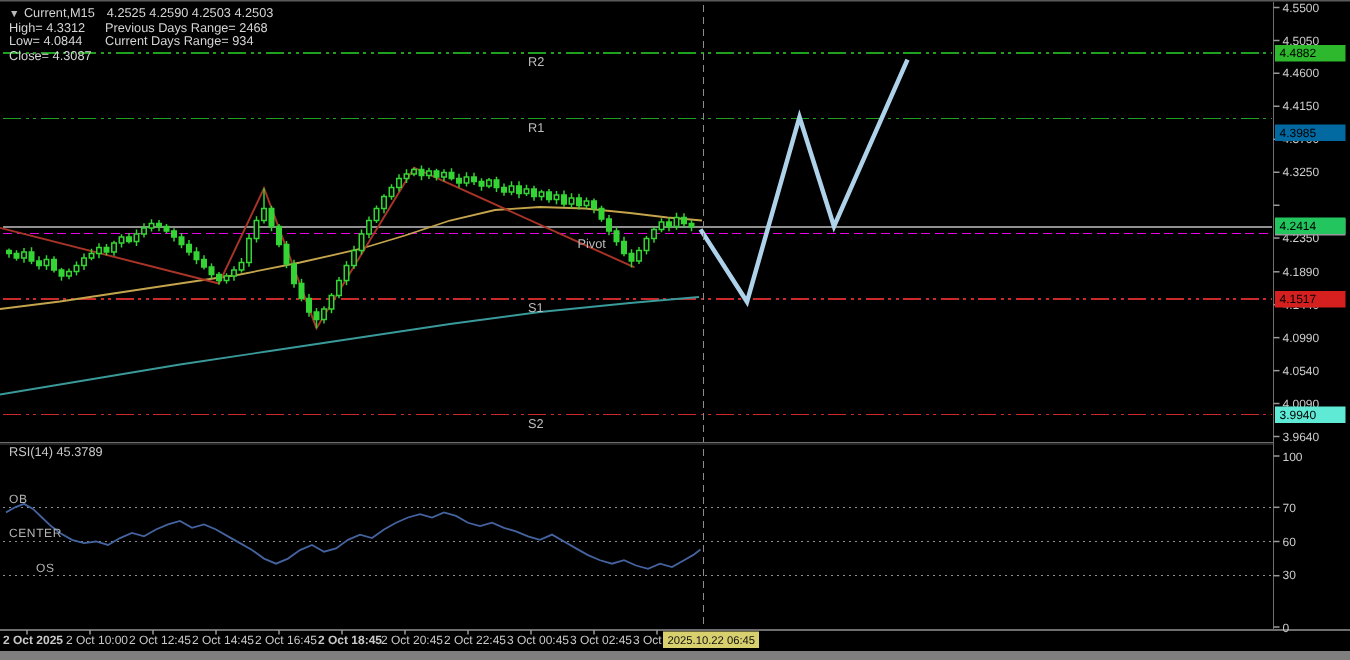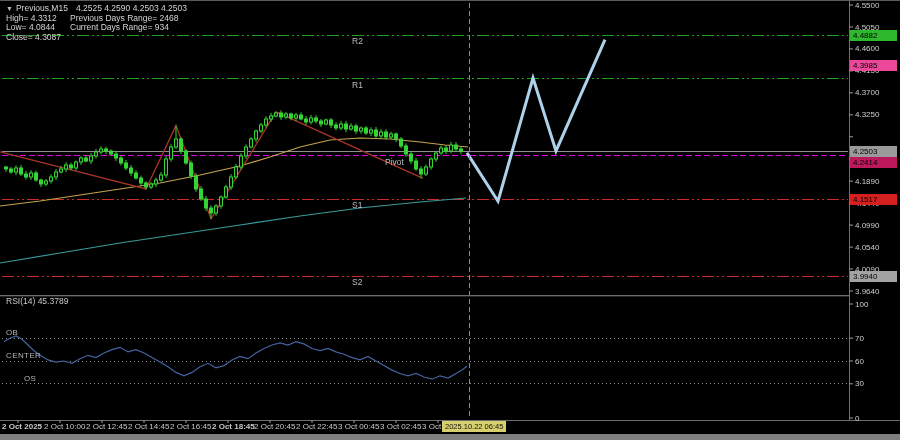--- a/index.html
+++ b/index.html
@@ -262,21 +262,21 @@
       <line x1="228" x2="228" y1="419" y2="422" stroke="#9a9a9a"></line>
       <line x1="270" x2="270" y1="419" y2="422" stroke="#9a9a9a"></line>
       <line x1="312" x2="312" y1="419" y2="422" stroke="#9a9a9a"></line>
       <line x1="354" x2="354" y1="419" y2="422" stroke="#9a9a9a"></line>
       <line x1="396" x2="396" y1="419" y2="422" stroke="#9a9a9a"></line>
       <line x1="438" x2="438" y1="419" y2="422" stroke="#9a9a9a"></line>
     </svg>
 
   <div id="hdr">
     <div class="row">
-      <span class="tri">▼</span><span>Previous,M15</span><span class="num">4.2525 4.2590 4.2503 4.2503</span>
+      <span class="tri">▼</span><span>Current,M15</span><span class="num">4.2525 4.2590 4.2503 4.2503</span>
     </div>
     <div class="row">
       <span>High= 4.3312</span>
       <span class="col2">Previous Days Range= 2468</span>
     </div>
     <div class="row">
       <span>Low= 4.0844</span>
       <span class="col2">Current Days Range= 934</span>
     </div>
     <div class="row">
@@ -296,24 +296,24 @@
       <div class="tickLabel" style="left: 855px; top: 147px;">4.2800</div>
       <div class="tickLabel" style="left: 855px; top: 153.2px;">4.2350</div>
       <div class="tickLabel" style="left: 855px; top: 175.7px;">4.1890</div>
       <div class="tickLabel" style="left: 855px; top: 197.7px;">4.1440</div>
       <div class="tickLabel" style="left: 855px; top: 219.6px;">4.0990</div>
       <div class="tickLabel" style="left: 855px; top: 241.6px;">4.0540</div>
       <div class="tickLabel" style="left: 855px; top: 263.5px;">4.0090</div>
       <div class="tickLabel" style="left: 855px; top: 285.5px;">3.9640</div>
       <div class="badge" style="top: 144.8px; background: rgb(154, 154, 154);">4.2503</div>
       <div class="badge" style="top: 28.7px; background: rgb(45, 184, 45);">4.4882</div>
-      <div class="badge" style="top: 59px; background: #ec4899;">4.3985</div>
-      <div class="badge" style="top: 156px; background: #be185d;">4.2414</div>
+      <div class="badge" style="top: 82px; background: #0369a1;">4.3985</div>
+      <div class="badge" style="top: 144px; background: #22c55e;">4.2414</div>
       <div class="badge" style="top: 192.9px; background: rgb(214, 32, 32);">4.1517</div>
-      <div class="badge" style="top: 269.9px; background: #a3a3a3;">3.9940</div>
+      <div class="badge" style="top: 269.9px; background: #5eead4;">3.9940</div>
       <div class="lvlLabel" style="left: 352px; top: 36.2px;">R2</div>
       <div class="lvlLabel" style="left: 352px; top: 79.9px;">R1</div>
       <div class="lvlLabel" style="left: 345px; top: 156.6px; margin-left: 40px;">Pivot</div>
       <div class="lvlLabel" style="left: 352px; top: 200.4px;">S1</div>
       <div class="lvlLabel" style="left: 352px; top: 277.4px;">S2</div>
       <div class="zoneLabel" style="left: 6px; top: 327.2px;">OB</div>
       <div class="zoneLabel" style="left: 6px; top: 350px;">CENTER</div>
       <div class="zoneLabel" style="left: 24px; top: 372.8px; text-align: center;">OS</div>
       <div class="tickLabel" style="left: 855px; top: 298.5px;">100</div>
       <div class="tickLabel" style="left: 855px; top: 332.7px;">70</div>

